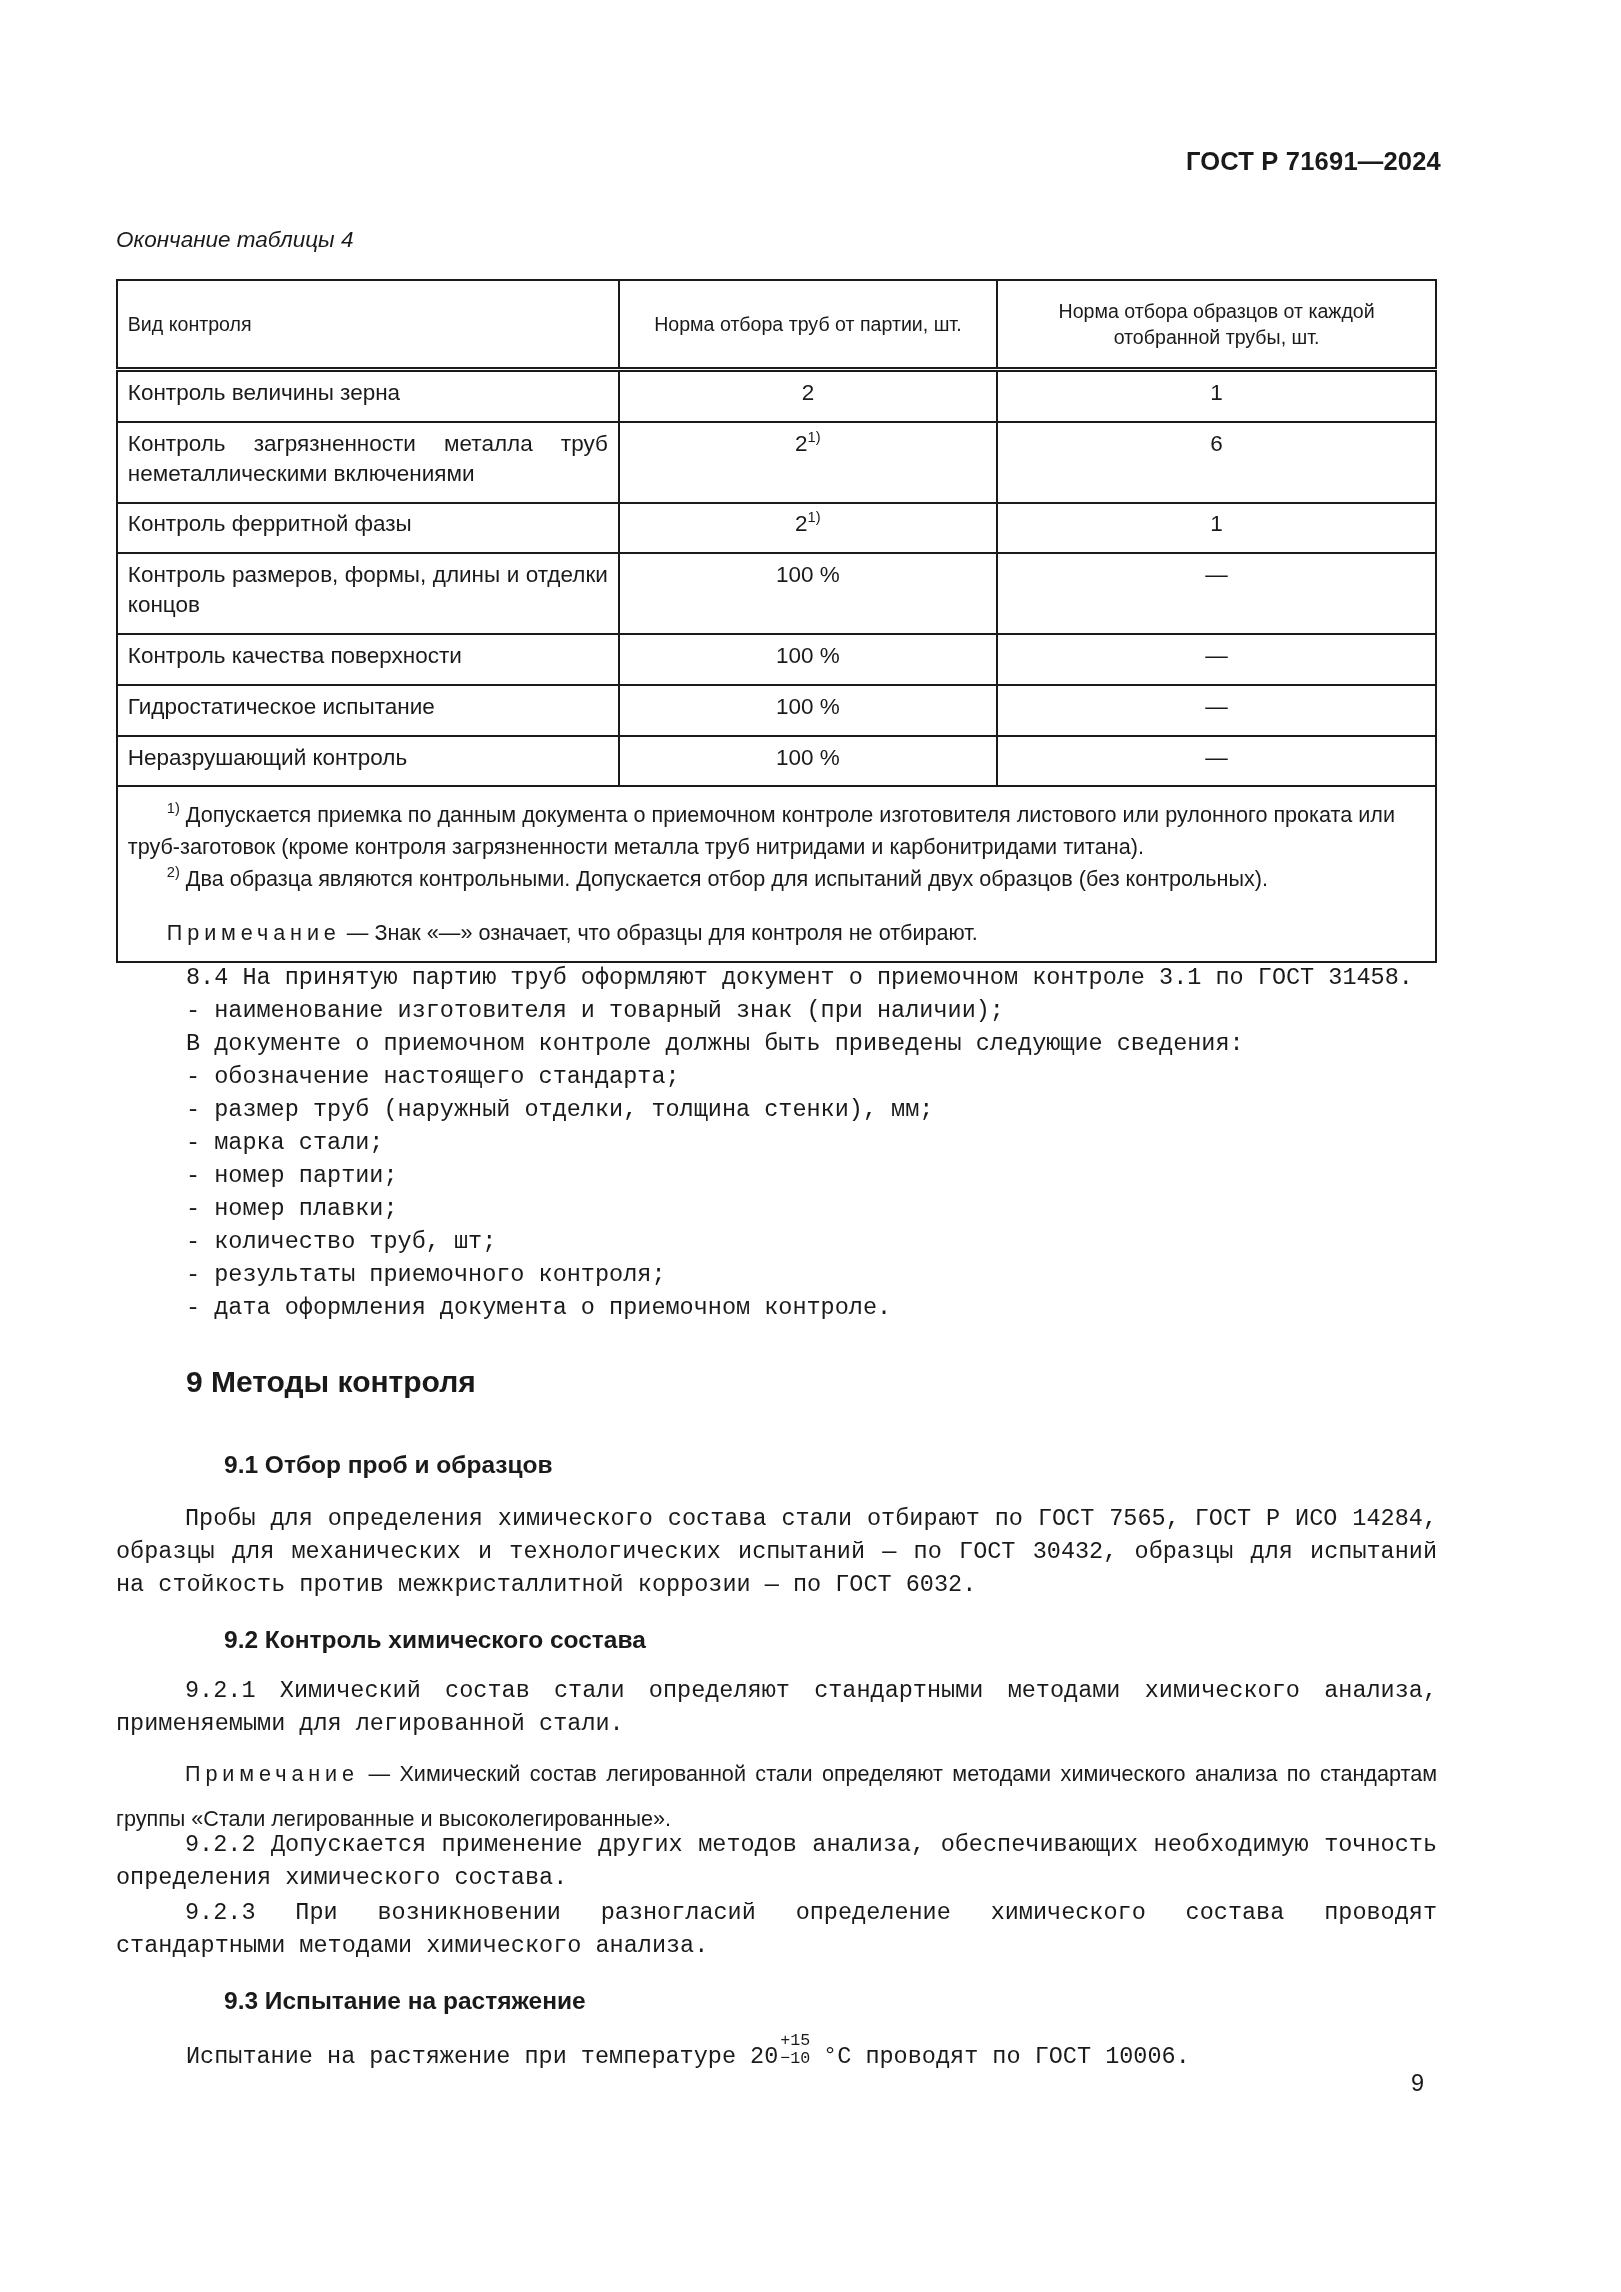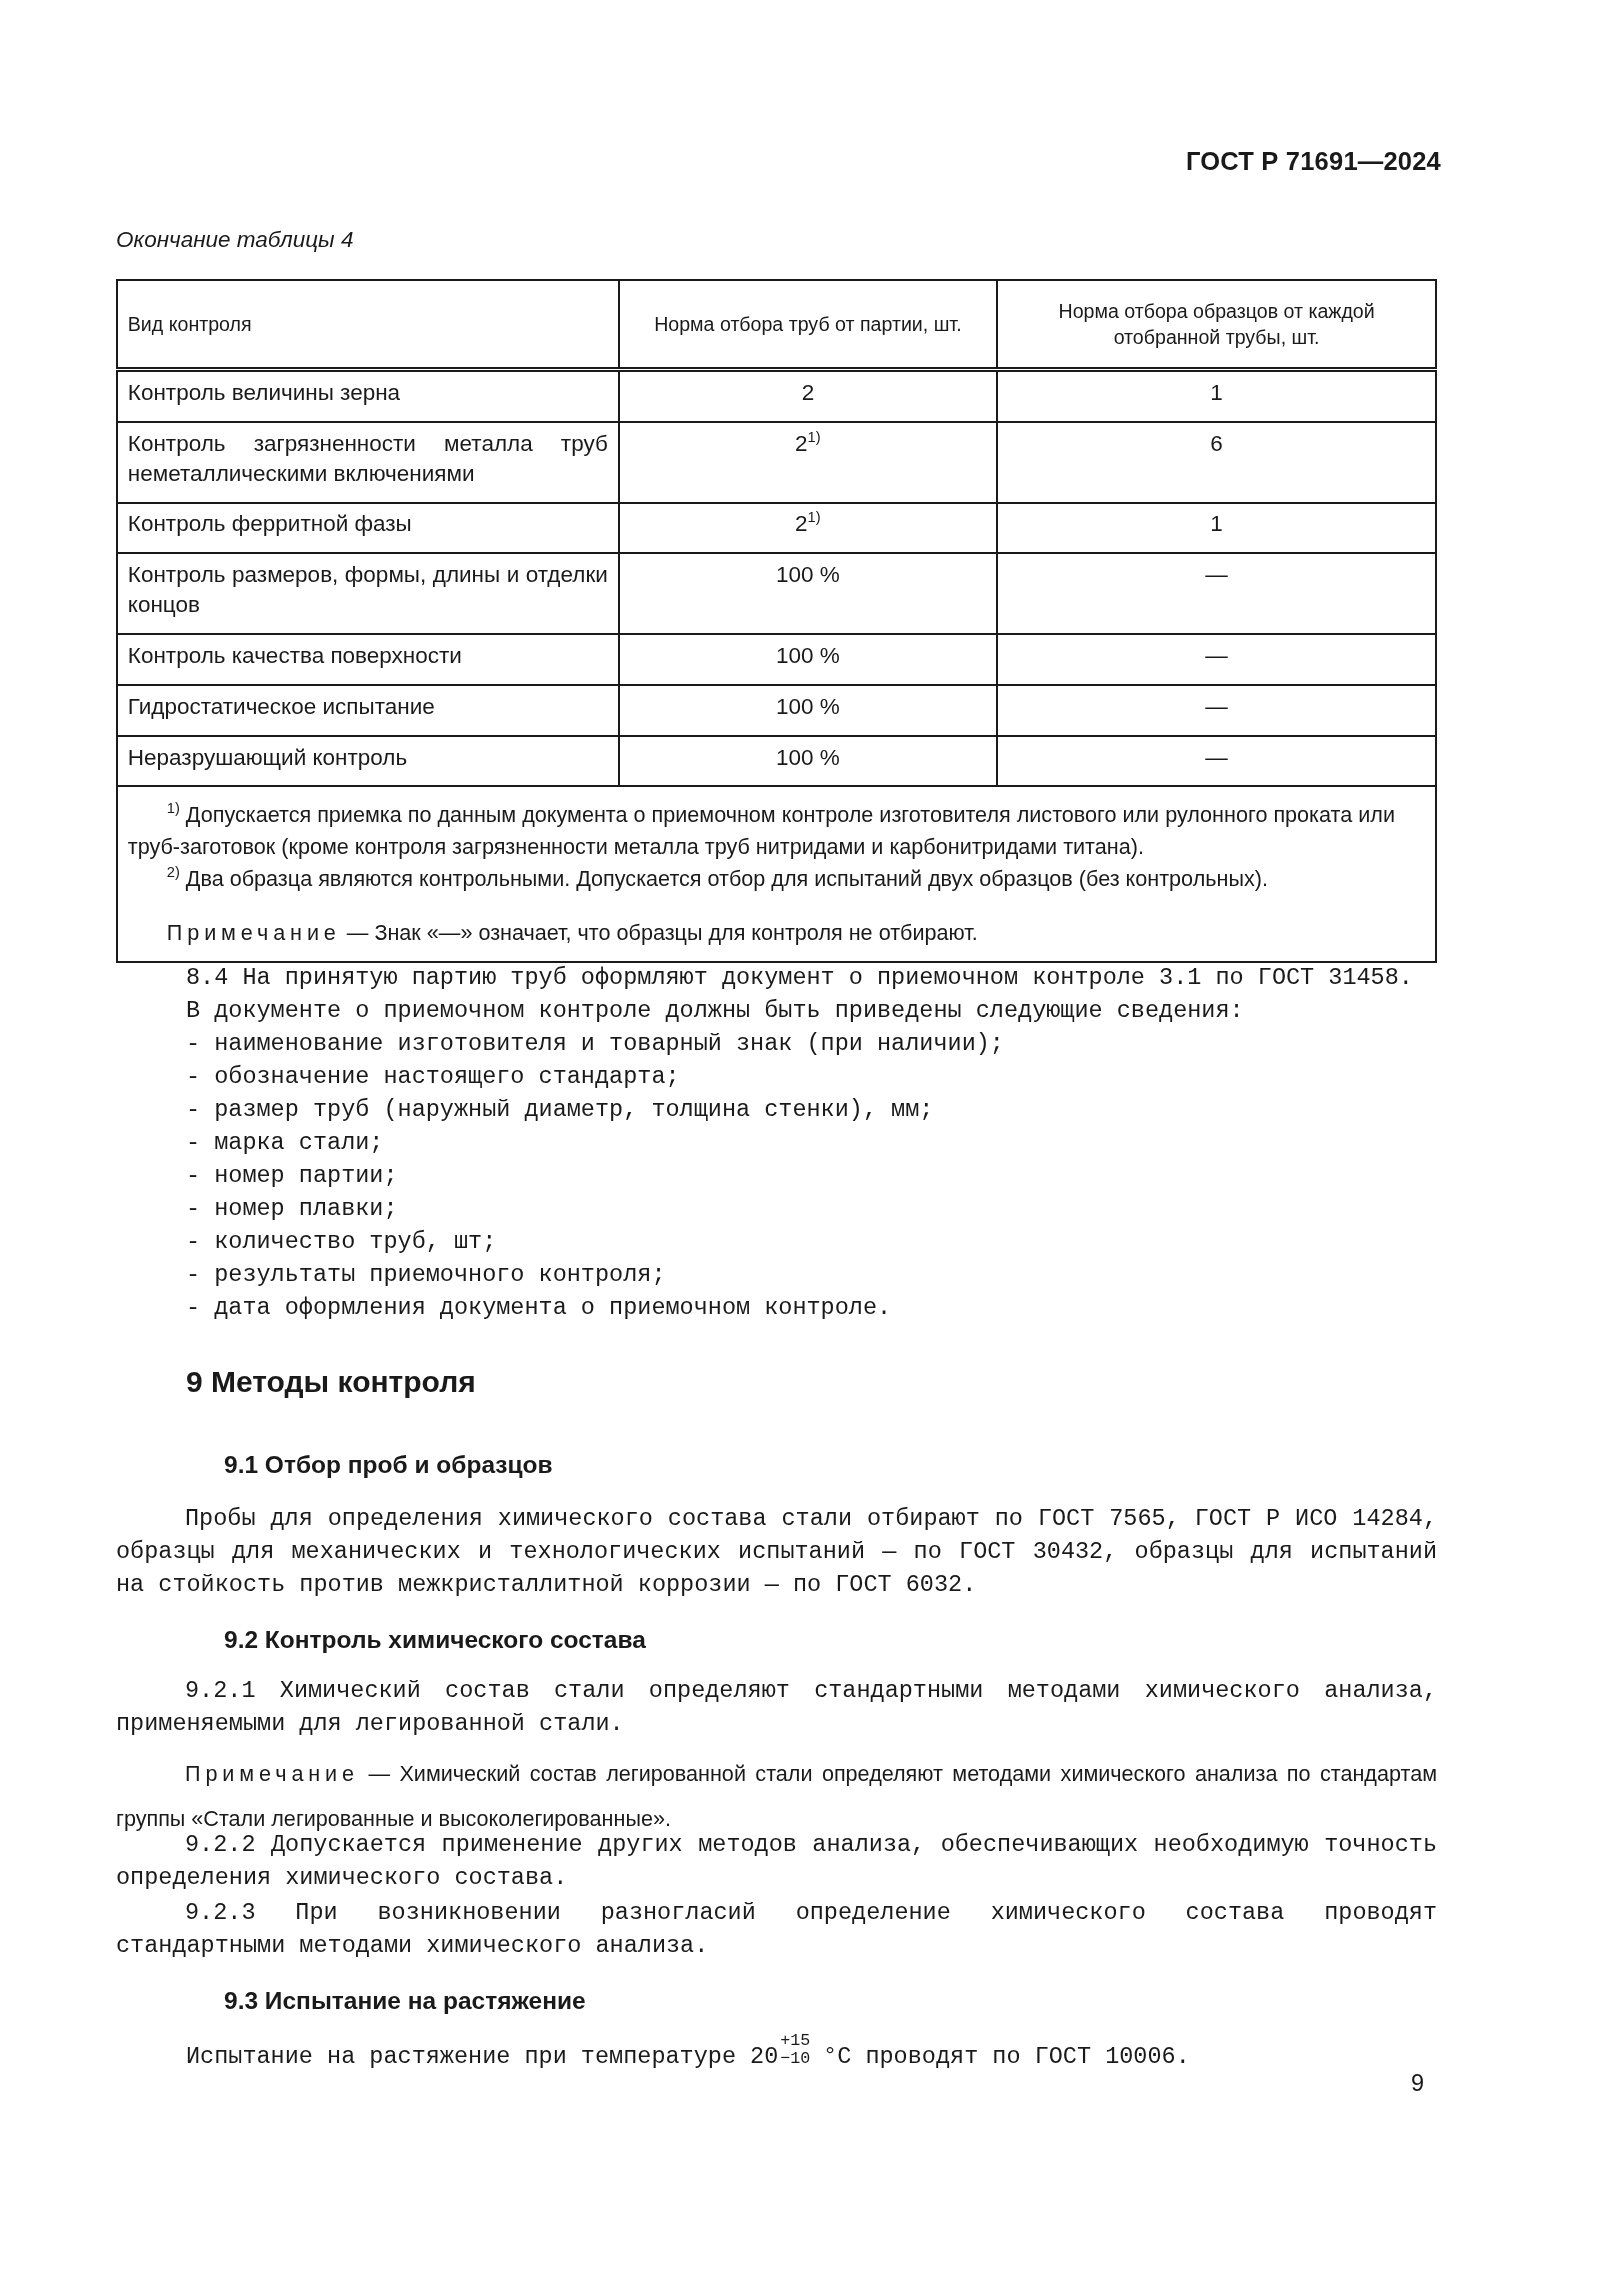--- a/index.html
+++ b/index.html
@@ -108,24 +108,24 @@
         <div class="fn"><sup>1)</sup><span> Допускается приемка по данным документа о приемочном контроле изготовителя листового или рулонного проката или труб-заготовок (кроме контроля загрязненности металла труб нитридами и карбонитридами титана).</span></div>
         <div class="fn"><sup>2)</sup><span> Два образца являются контрольными. Допускается отбор для испытаний двух образцов (без контрольных).</span></div>
         <div class="note"><span class="spaced">Примечание</span><span> — Знак «—» означает, что образцы для контроля не отбирают.</span></div>
       </td>
     </tr>
   </tbody>
 </table>
 
 <div class="abs body-text s84">
   <div>8.4  На принятую партию труб оформляют документ о приемочном контроле 3.1 по ГОСТ 31458.</div>
+  <div>-  наименование изготовителя и товарный знак (при наличии);</div>
   <div>В документе о приемочном контроле должны быть приведены следующие сведения:</div>
-  <div>-  наименование изготовителя и товарный знак (при наличии);</div>
   <div>-  обозначение настоящего стандарта;</div>
-  <div>-  размер труб (наружный диаметр, толщина стенки), мм;</div>
+  <div>-  размер труб (наружный отделки, толщина стенки), мм;</div>
   <div>-  марка стали;</div>
   <div>-  номер партии;</div>
   <div>-  номер плавки;</div>
   <div>-  количество труб, шт;</div>
   <div>-  результаты приемочного контроля;</div>
   <div>-  дата оформления документа о приемочном контроле.</div>
 </div>
 
 <div class="abs h1">9  Методы контроля</div>
 

